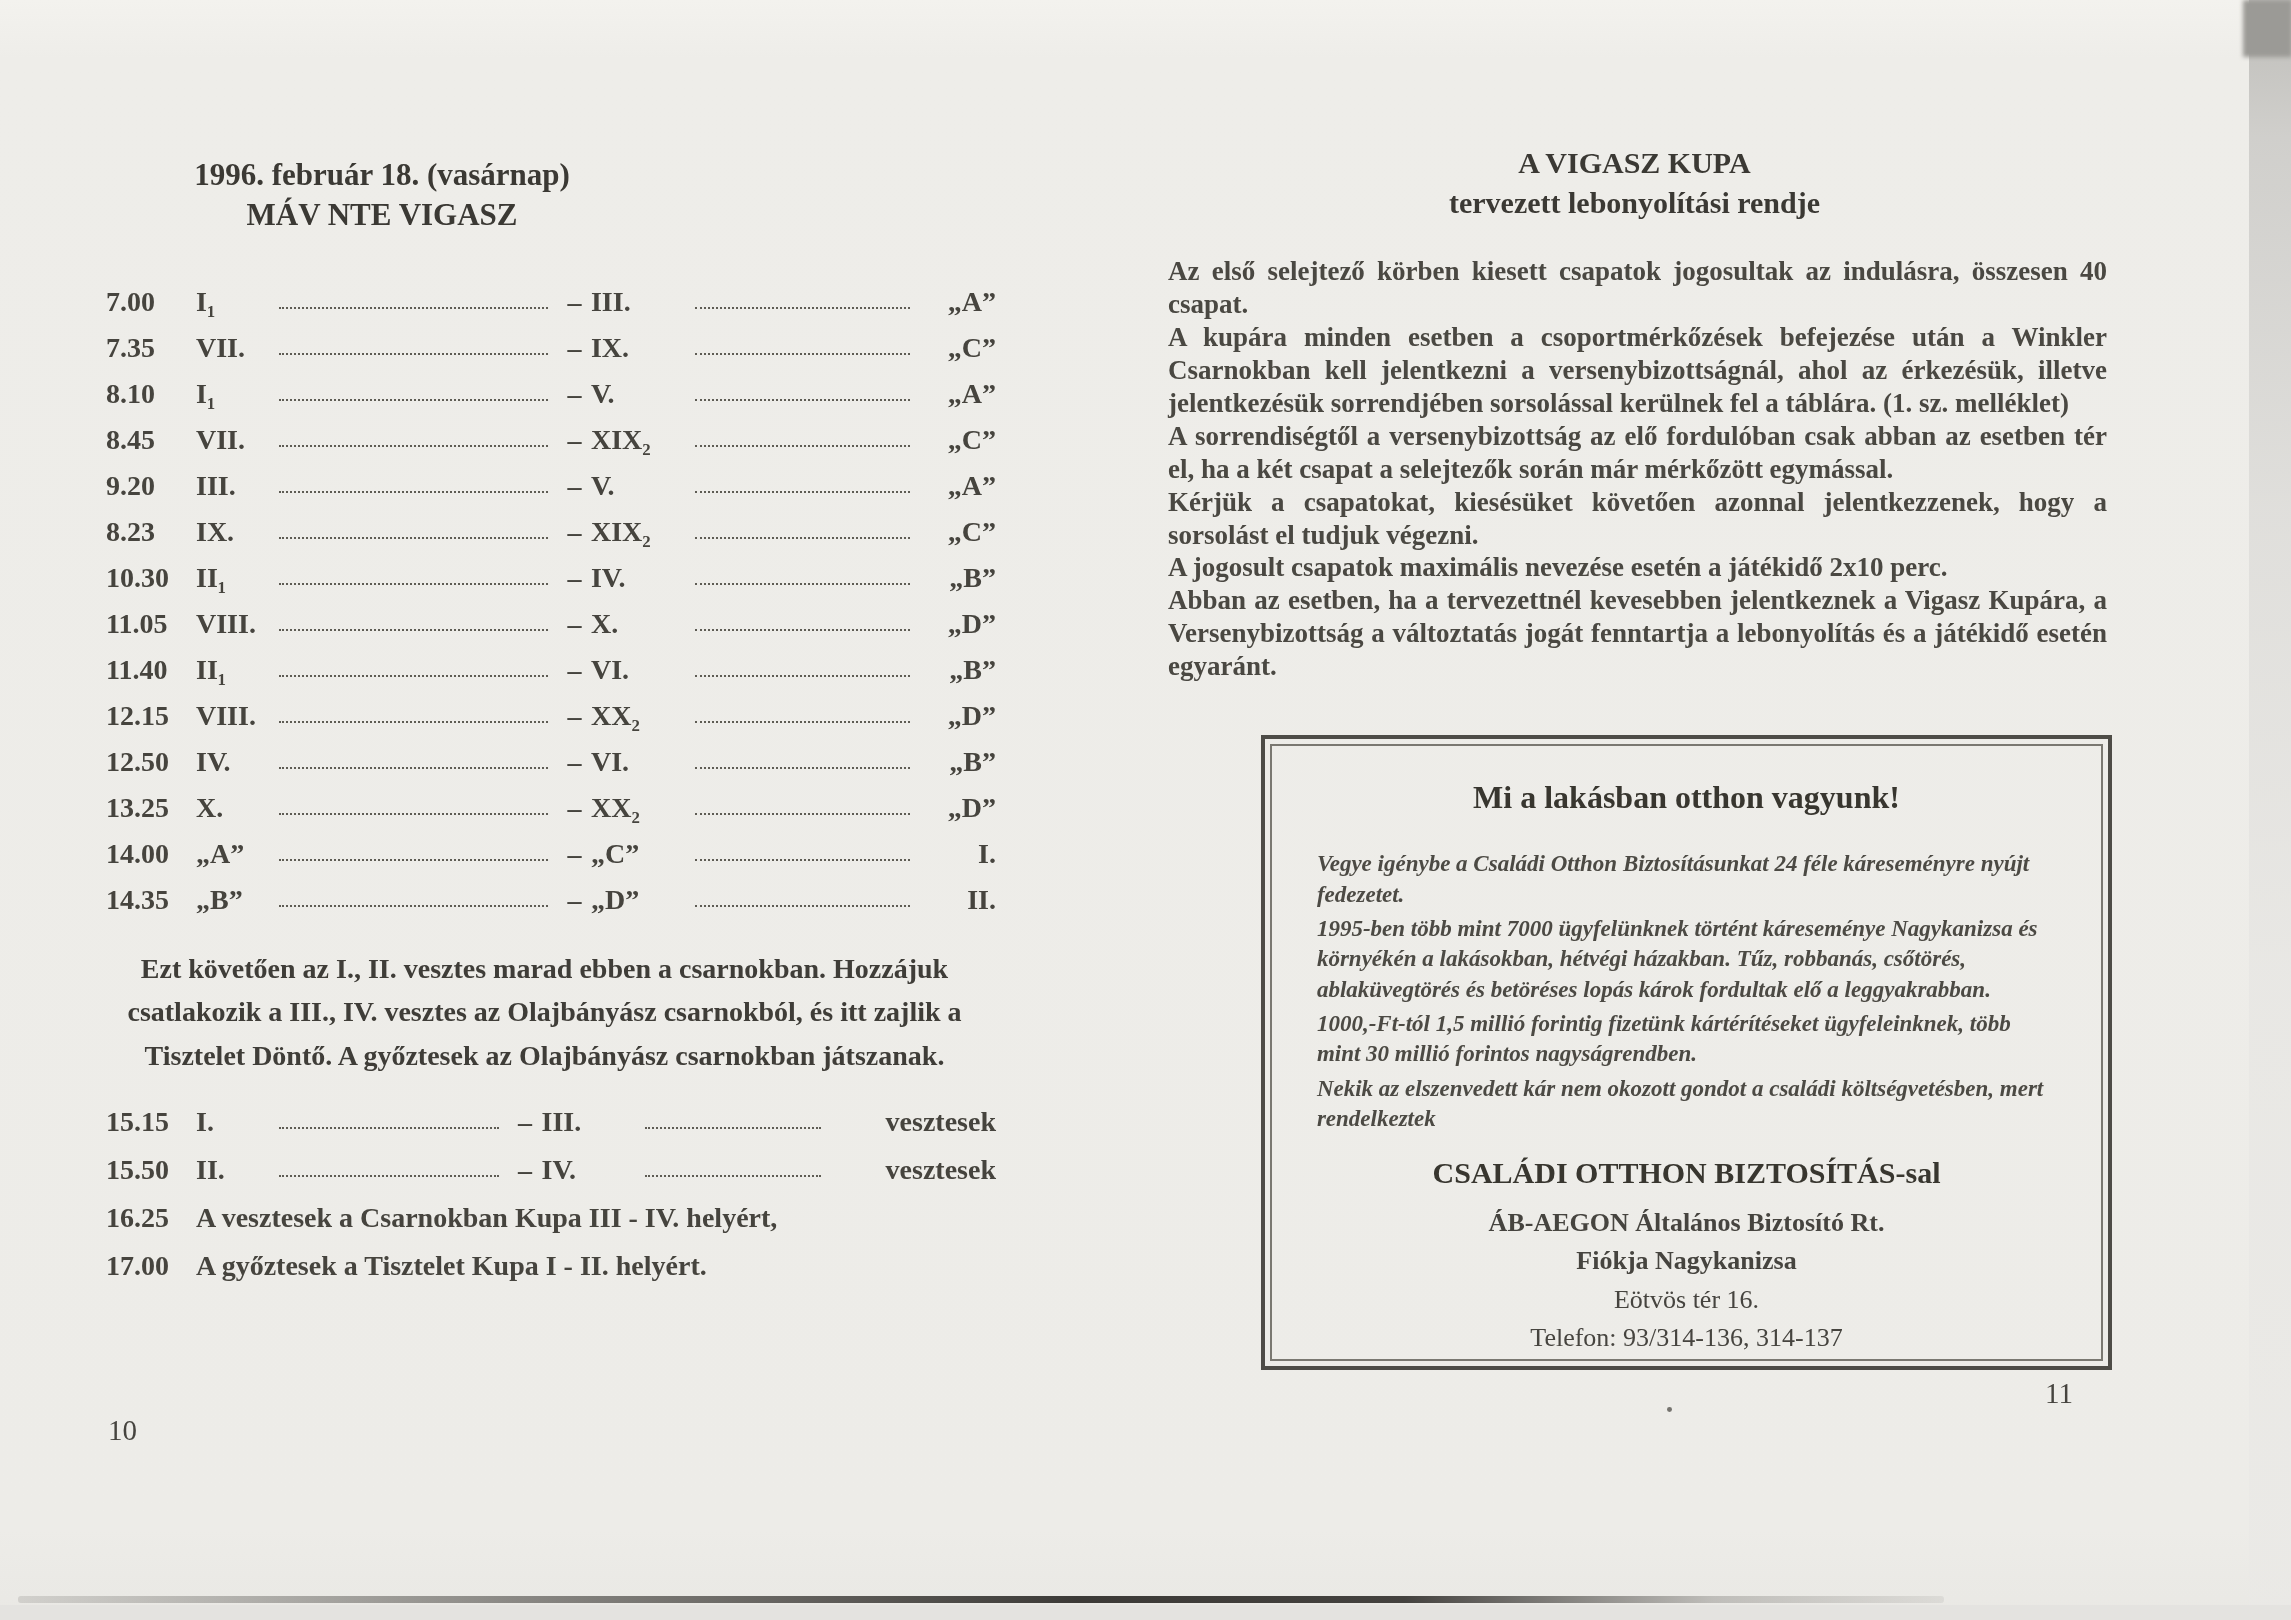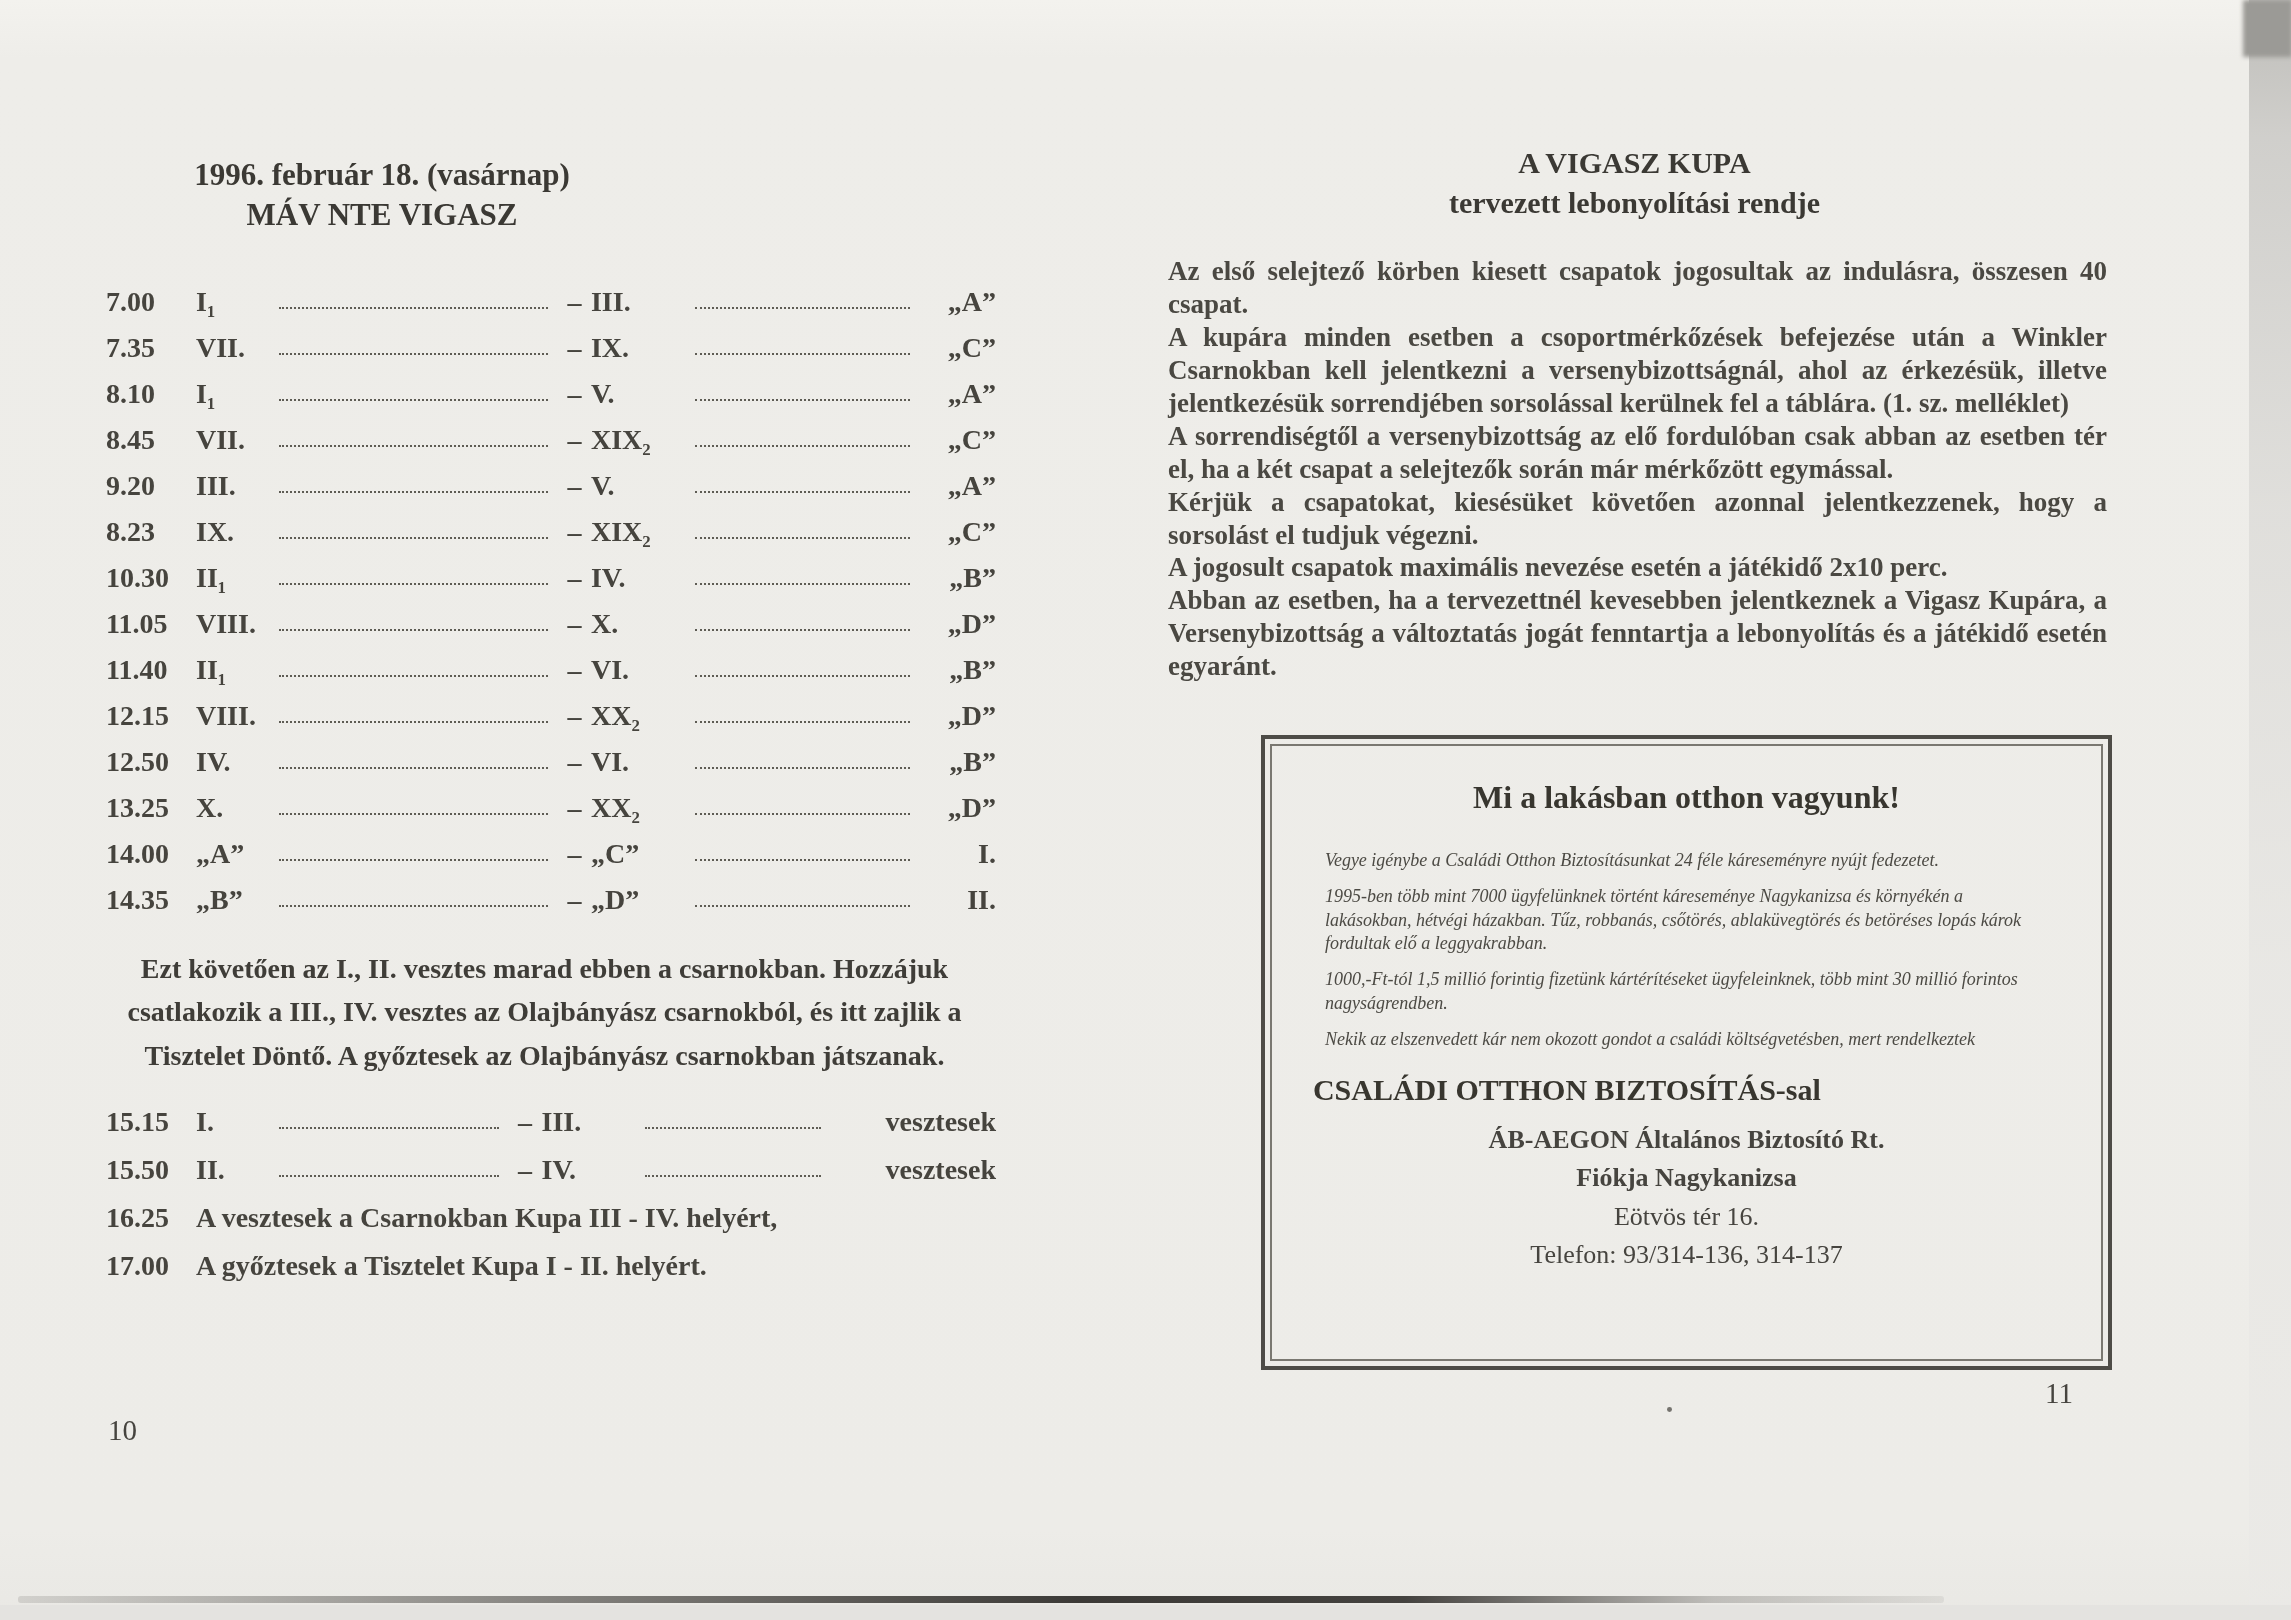--- a/index.html
+++ b/index.html
@@ -88,25 +88,26 @@
   }
   .adbox-inner{
     position:absolute;inset:4.9px;border:2px solid #7a7871;
     padding:19.6px 41px 0 41px;box-sizing:border-box;
   }
   .ad-headline{
     text-align:center;font-weight:700;font-size:32px;color:#38362f;
     margin:13.7px 0 33px 0;
   }
   .ad-italic p{
-    font-style:italic;font-size:18px;line-height:1.32;color:#4c4a44;
-    margin:12px;
+    font-style:italic;font-size:23px;line-height:1.32;color:#4c4a44;
+    margin:4px;
+    font-weight:bold;
   }
   .ad-product{
-    text-align:left;font-weight:700;font-size:30px;color:#38362f;
+    text-align:center;font-weight:700;font-size:30px;color:#38362f;
     margin:21.6px 0 13.7px 0;
   }
   .ad-contact{text-align:center;font-size:26px;line-height:1.48;color:#46443f;}
   .ad-contact .b{font-weight:700;}
   .rp-pgnum{left:2045px;top:1377px;}
 </style>
 </head>
 <body>
 
 <div class="scan">

